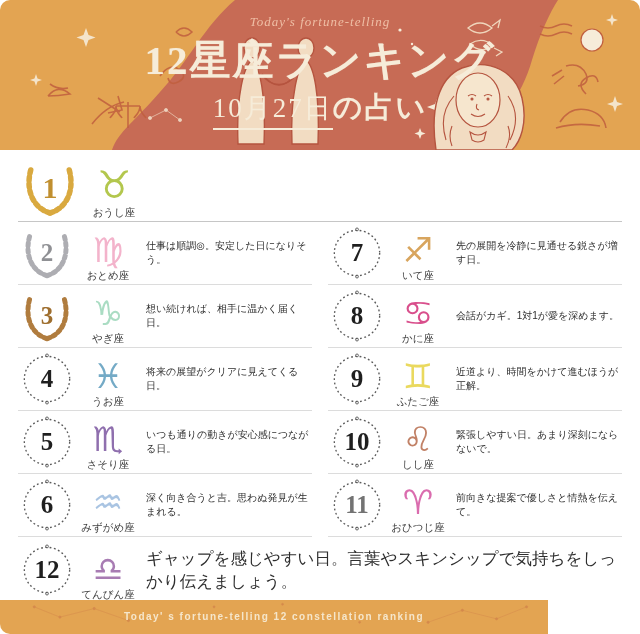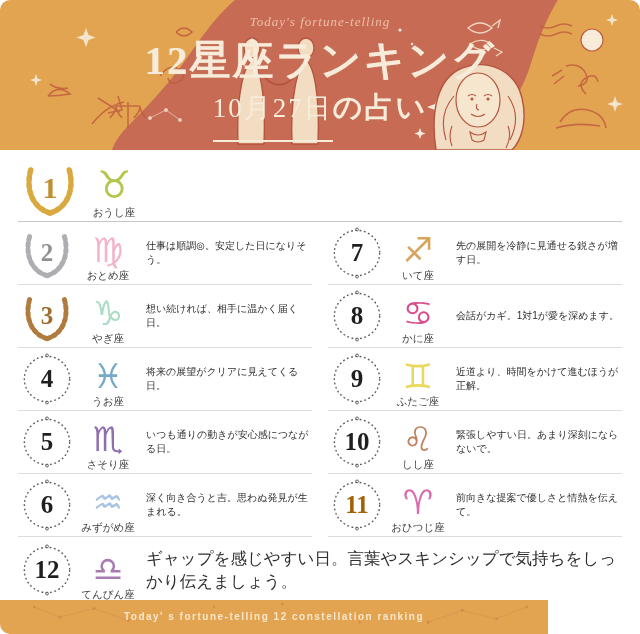--- a/index.html
+++ b/index.html
@@ -13,21 +13,21 @@
   .header-text{position:absolute;left:0;top:0;width:640px;height:150px;text-align:center;color:var(--c-cream,#F6ECD9);}
   .script-line{position:absolute;top:14px;left:0;width:100%;
       font-family:"Liberation Serif","DejaVu Serif",serif;font-style:italic;
       font-size:13px;letter-spacing:1px;color:var(--c-script,#EFBFA6);}
   .main-title{position:absolute;top:33px;left:0;width:100%;
       font-family:"Liberation Serif","DejaVu Serif",serif;
       font-size:41px;font-weight:bold;letter-spacing:2px;color:var(--c-cream,#F6ECD9);
       text-shadow:0 0 1px rgba(246,236,217,.4);}
   .sub-title{position:absolute;top:88px;left:0;width:100%;font-size:27px;letter-spacing:2px;
       font-family:"Liberation Serif","DejaVu Serif",serif;color:var(--c-cream,#F6ECD9);}
-  .sub-title .date{border-bottom:2px solid var(--c-cream,#F6ECD9);padding-bottom:17px;}
+  .sub-title .date{border-bottom:2px solid var(--c-cream,#F6ECD9);padding-bottom:5px;}
   .sub-title .ur{font-size:29px;font-weight:bold;}
 
   
   .content{position:relative;width:640px;background:#fff;padding:4px 0 0 0;}
   .full-slot{padding:0 18px;}
   .cols{display:flex;padding:0 18px;gap:16px;}
   .col{flex:1 1 0;min-width:0;}
 
   .row{display:flex;align-items:center;border-bottom:1px solid #dcdcdc;}
   .row.first{border-bottom:1px solid #c6c6c6;height:67px;}
@@ -379,21 +379,21 @@
         <g class="laurel">
           <path class="branch" d="M32 57 C15 52 7 34 13 13" fill="none" stroke-width="5.5" stroke-dasharray="3.5 3.5" stroke-linecap="round" stroke="#5A5A5A"></path>
           <path class="branch" d="M32 57 C49 52 57 34 51 13" fill="none" stroke-width="5.5" stroke-dasharray="3.5 3.5" stroke-linecap="round" stroke="#5A5A5A"></path>
         </g>
         <g class="ring">
           <circle cx="32" cy="32" r="25" fill="none" stroke-width="1.5" stroke-dasharray="2 2.8" stroke="#5A5A5A"></circle>
           <circle cx="32" cy="6" r="1.6" fill="none" stroke-width="1" stroke="#5A5A5A"></circle>
           <circle cx="32" cy="58" r="1.6" fill="none" stroke-width="1" stroke="#5A5A5A"></circle>
         </g>
       </svg>
-      <div class="num" style="color: #a16207;">11</div>
+      <div class="num" style="color: #737373;">11</div>
     </div>
     <div class="symcell">
       <div class="glyph" style="color: rgb(218, 108, 174);">♈</div>
       <div class="sign-label">おひつじ座</div>
     </div>
     <p class="desc">前向きな提案で優しさと情熱を伝えて。</p>
   </div>
         </div>
     </div>
     <div class="full-slot" id="slot-bottom">

